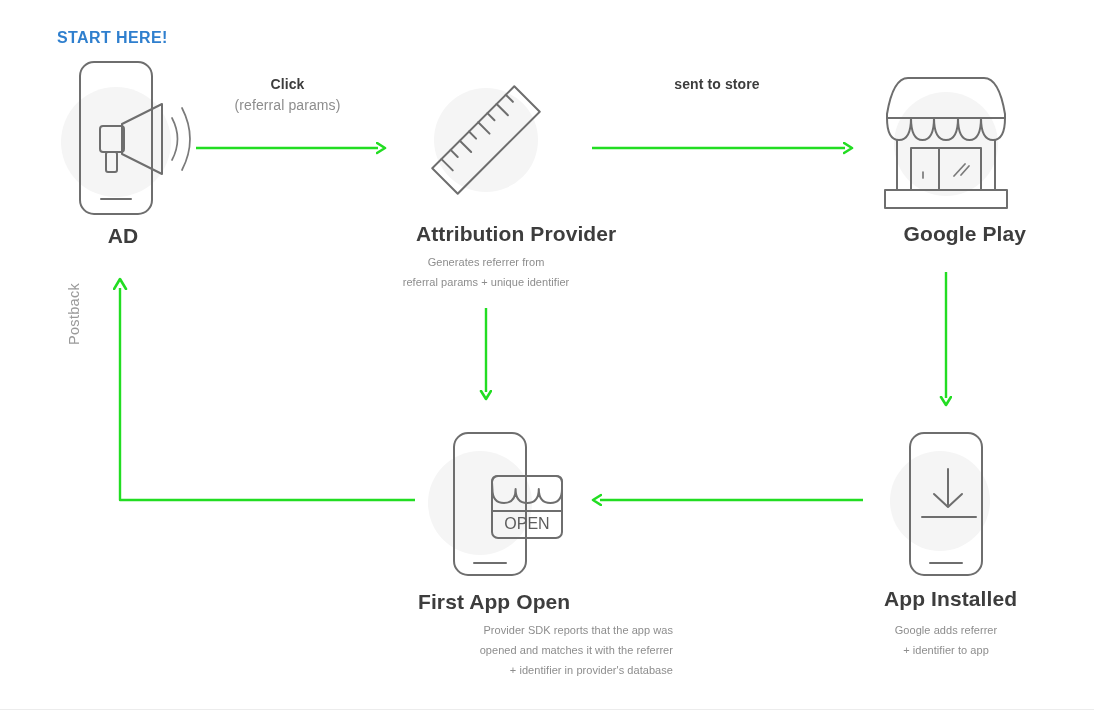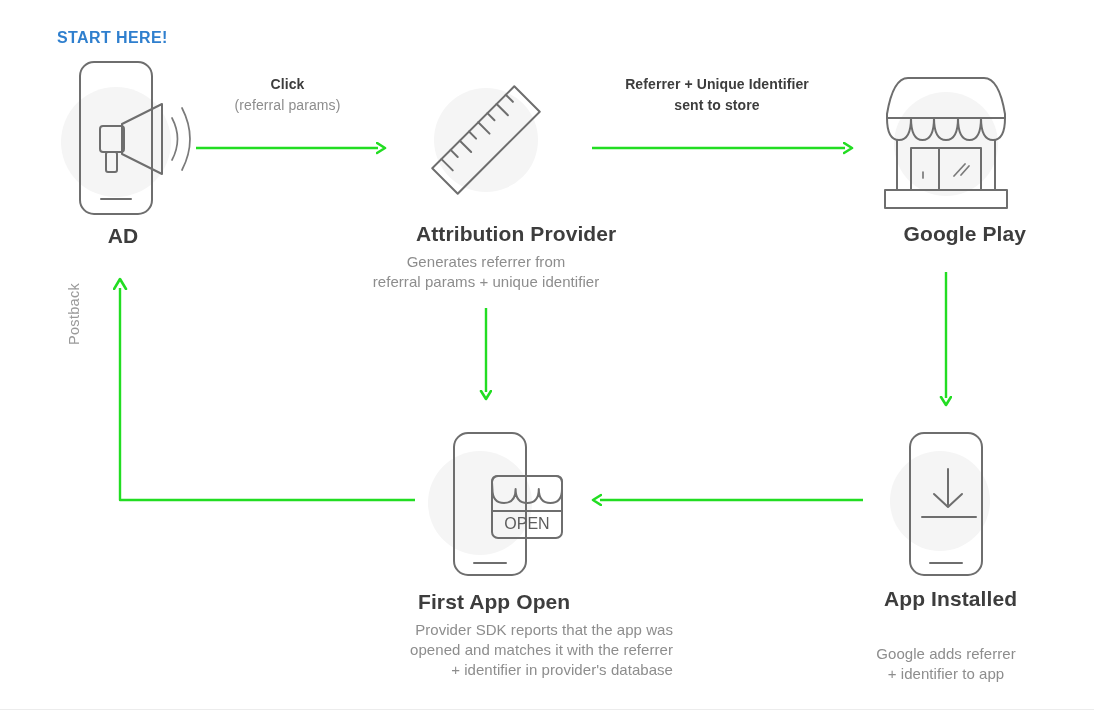--- a/index.html
+++ b/index.html
@@ -24,21 +24,21 @@
     white-space:nowrap;
   }
 
   
   .node-title{
     font-size:21px;font-weight:bold;color:#3d3d3d;
     text-align:center;white-space:nowrap;
     letter-spacing:0.1px;
   }
   .node-caption{
-    font-size:15px;color:#8d8d8d;
+    font-size:11px;color:#8d8d8d;
     text-align:center;line-height:20px;
     letter-spacing:0.05px;
   }
   .edge-label{
     text-align:center;font-size:14px;line-height:21px;
     letter-spacing:0.1px;
   }
   .edge-label .strong{font-weight:bold;color:#3d3d3d;display:block;}
   .edge-label .muted{color:#8d8d8d;display:block;}
 
@@ -111,21 +111,20 @@
       <path d="M415,500 L120,500 L120,288" fill="none" stroke="#22dd22" stroke-width="2.4" stroke-linejoin="round" marker-end="url(#ah-u)"></path>
     </g>
   </svg>
 
   <div class="abs edge-label" style="left:195px;top:74px;width:185px;">
     <span class="strong">Click</span>
     <span class="muted">(referral params)</span>
   </div>
 
   <div class="abs edge-label" style="left:583px;top:74px;width:268px;">
-    <span class="strong">Referrer + Unique Identifier</span>
     <span class="strong">sent to store</span>
   </div>
 
   <div class="abs" id="postback-label">Postback</div>
 
   <div class="abs" style="left:52px;top:56px;">
     <svg width="142" height="160">
       <circle class="ic-blob" cx="64" cy="86" r="55"></circle>
       <rect class="ic-line" x="28" y="6" width="72" height="152" rx="14" fill="#fff" fill-opacity="0.0"></rect>
       <line class="ic-line" x1="49" y1="143" x2="79" y2="143"></line>
@@ -208,20 +207,20 @@
       <circle class="ic-blob" cx="56" cy="76" r="50"></circle>
       <rect class="ic-line" x="26" y="8" width="72" height="142" rx="14" fill="none"></rect>
       <line class="ic-line" x1="46" y1="138" x2="78" y2="138"></line>
 
       <line class="ic-line" x1="64" y1="44" x2="64" y2="80"></line>
       <path class="ic-line" d="M50,69 L64,82 L78,69"></path>
       <line class="ic-line" x1="38" y1="92" x2="92" y2="92"></line>
     </svg>
     <div class="node-title" style="width:124px;margin-top:10px;">App Installed</div>
   </div>
-  <div class="abs node-caption" style="left:836px;top:620px;width:220px;margin-top:24px;">
+  <div class="abs node-caption" style="left:836px;top:620px;width:220px;">
     <div>Google adds referrer</div>
     <div>+ identifier to app</div>
   </div>
 
   <div class="abs" id="bottom-divider"></div>
 
 </div>
 
 </body></html>

